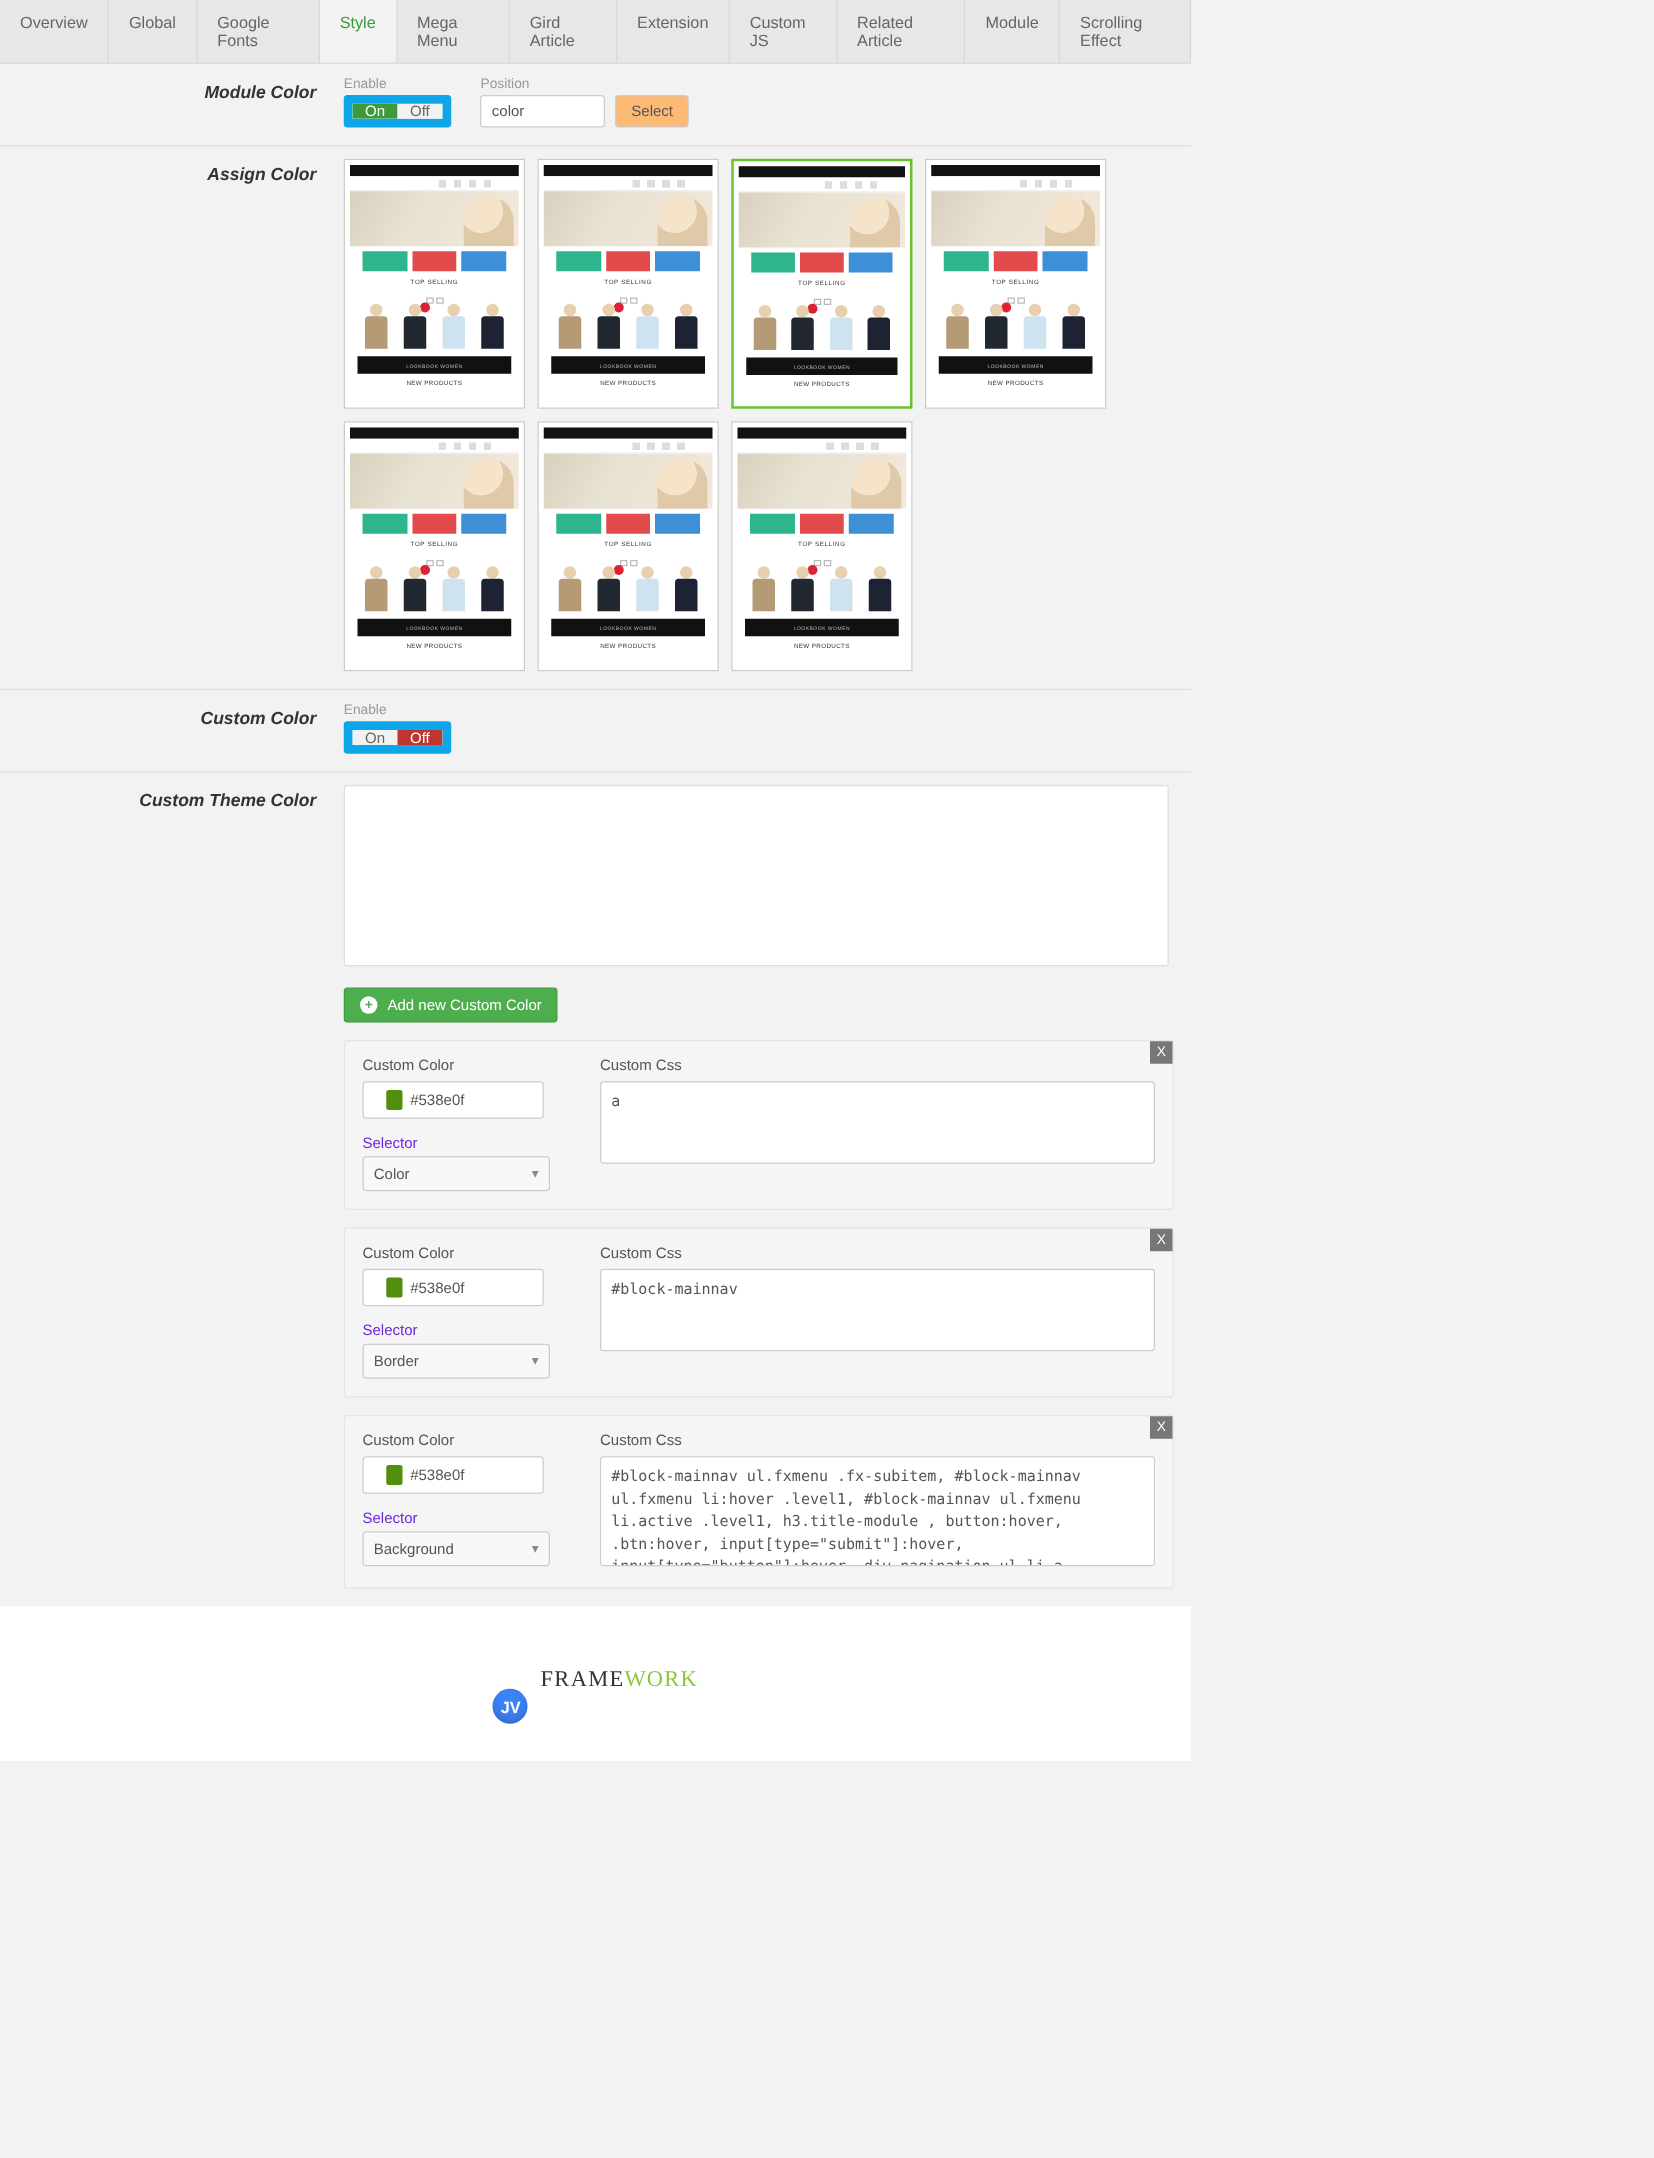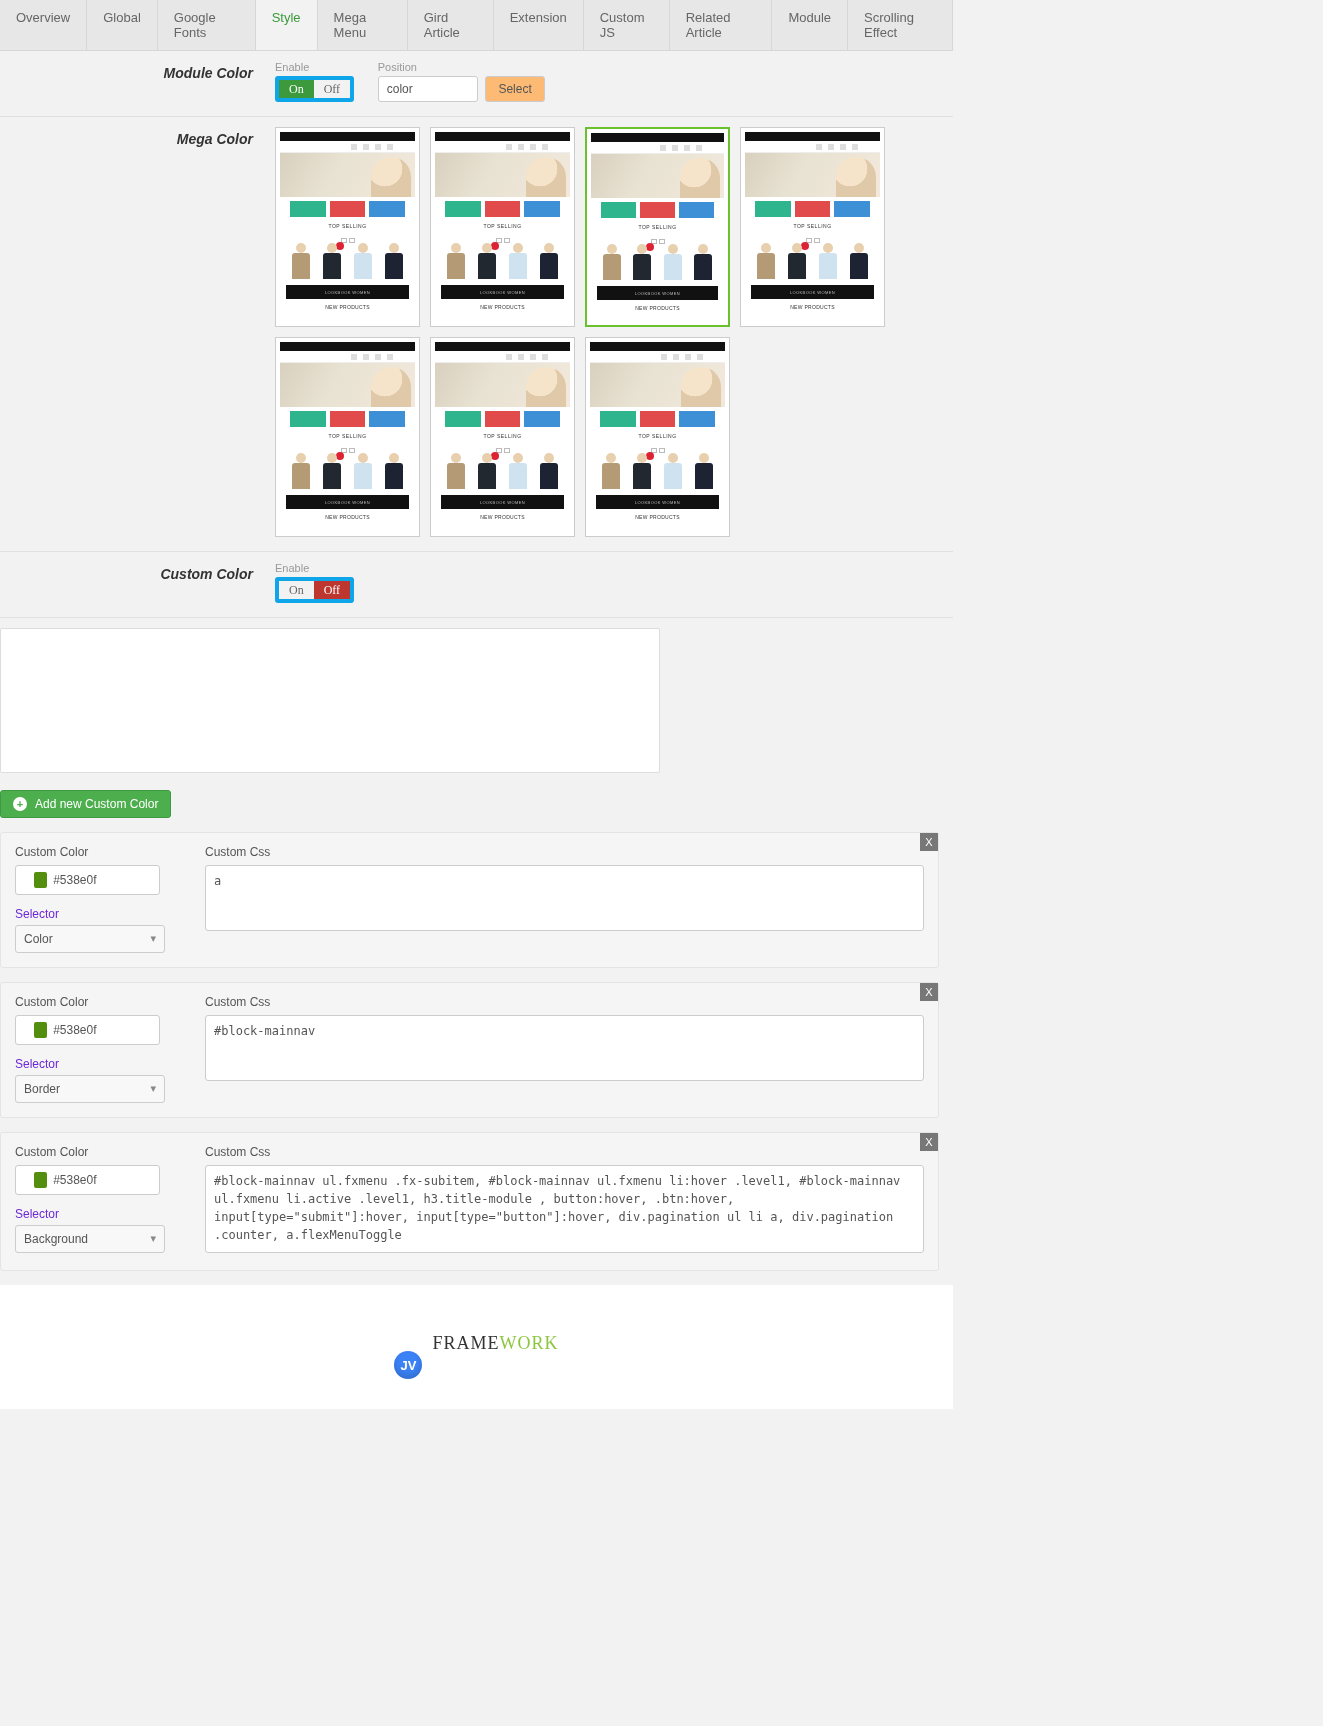--- a/index.html
+++ b/index.html
@@ -13,21 +13,21 @@
 
   
   .section { display: flex; border-bottom: 1px solid #e0e0e0; }
   .section-label { width: 275px; min-width: 275px; text-align: right; padding: 14px 22px 14px 10px; font-size: 14px; color: #333; font-weight: bold; font-style: italic; }
   .section-body { flex: 1; padding: 10px 14px 14px 0; }
 
   .field-inline { display: inline-block; vertical-align: top; margin-right: 20px; }
   .mini-label { font-size: 11px; color: #999; margin-bottom: 3px; display: block; }
 
   
-  .toggle { display: inline-flex; border: 4px solid #0ea5e9; border-radius: 3px; overflow: hidden; height: 26px; font-family: Liberation Serif, serif; }
+  .toggle { display: inline-flex; border: 7px solid #0ea5e9; border-radius: 3px; overflow: hidden; height: 26px; }
   .toggle span { display: flex; align-items: center; justify-content: center; padding: 0 10px; font-size: 12px; color: #666; background: #f2f2f2; cursor: pointer; }
   .toggle .on-active { background: #3c9a3c; color: #fff; }
   .toggle .off-active { background: #bd362f; color: #fff; }
 
   
   .input-text { height: 26px; border: 1px solid #ccc; border-radius: 3px; padding: 0 8px; font-size: 12px; color: #555; background: #fff; }
   .btn-select { height: 26px; border: 1px solid #ccc; border-radius: 3px; background: #fdba74; padding: 0 12px; font-size: 12px; color: #555; cursor: pointer; margin-left: 4px; }
 
   
   .thumbs { display: flex; flex-wrap: wrap; gap: 10px; }
@@ -117,21 +117,21 @@
     </div>
     <div class="field-inline">
       <span class="mini-label">Position</span>
       <input class="input-text" style="width: 100px;" value="color">
       <button class="btn-select">Select</button>
     </div>
   </div>
 </div>
 
 <div class="section">
-  <div class="section-label">Mega Color</div>
+  <div class="section-label">Assign Color</div>
   <div class="section-body">
     <div class="thumbs" id="thumbs">
         <div class="thumb">
           <div class="thumb-inner">
             <div class="th-topbar"></div>
             <div class="th-menubar"></div>
             <div class="th-hero"></div>
             <div class="th-colors">
               <span class="c-teal"></span>
               <span class="c-red"></span>
@@ -304,20 +304,21 @@
   <div class="section-body">
     <span class="mini-label">Enable</span>
     <div class="toggle">
       <span>On</span>
       <span class="off-active">Off</span>
     </div>
   </div>
 </div>
 
 <div class="section" style="border-bottom:none">
+  <div class="section-label">Custom Theme Color</div>
   <div class="section-body">
     <textarea class="big-textarea" style=""></textarea>
 
     <div>
       <button class="btn-add">
         <span class="plus-circle">+</span>
         <span>Add new Custom Color</span>
       </button>
     </div>
 

